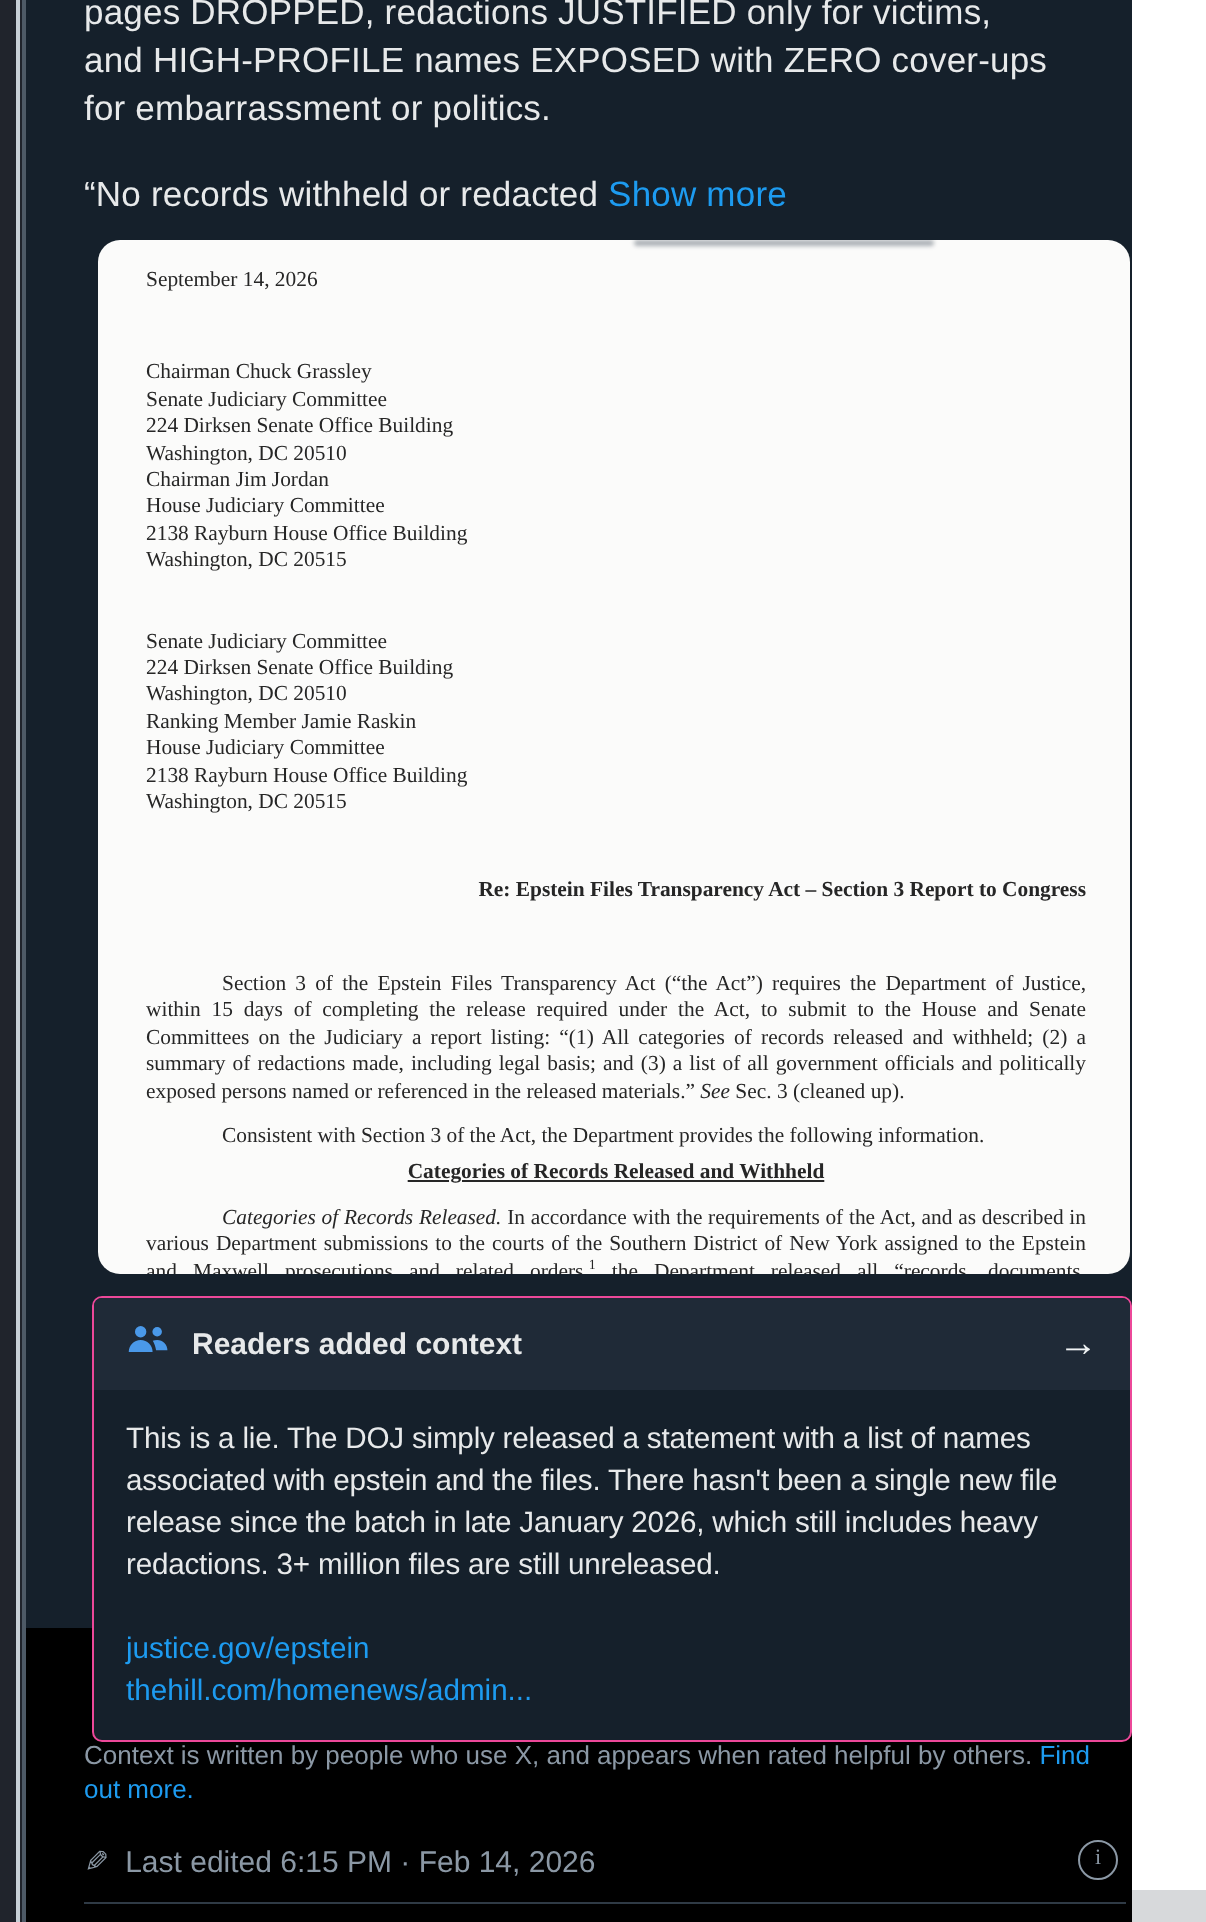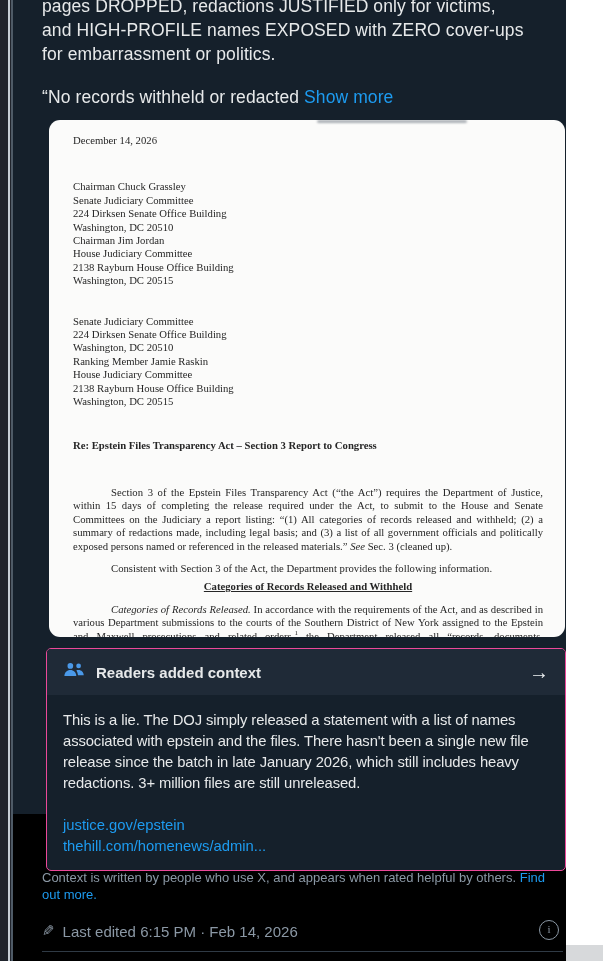--- a/index.html
+++ b/index.html
@@ -32,21 +32,21 @@
          border-radius:11px; overflow:hidden; color:#262626;
          font-family:"Liberation Serif", serif; font-size:10.7px; line-height:13.4px; }
   .doc-smudge { position:absolute; left:268px; top:0px; width:150px; height:3px;
                 background:#5a6470; opacity:.5; filter:blur(1px); border-radius:2px; }
   .doc-inner { padding:14px 22px 0 24px; }
   .doc-date { margin-bottom:33px; }
   .addr-row { display:flex;flex-direction:column; }
   .addr-col-l { width:250px; }
   .addr-col-r { width:220px; }
   .addr-row + .addr-row { margin-top:27px; }
-  .re-line { margin-top:30px; font-weight:bold; }
+  .re-line { margin-top:30px; font-weight:bold;text-align:right; }
   .doc-para { margin-top:9px; text-align:justify; text-indent:38px; }
   .doc-para.first { margin-top:34px; }
   .doc-heading { margin-top:5px; text-align:center; font-weight:bold; text-decoration:underline; }
   .ital { font-style:italic; }
   .sup { vertical-align:super; font-size:7px; line-height:0; }
 
   
   .note { position:absolute; left:33px; top:648px; width:520px; height:223px;
           border:1px solid #ec4899; border-radius:5px; background:#15202b; overflow:hidden; }
   .note-header { height:46px; background:#1f2a37; display:flex; align-items:center; padding:0 16px; }
@@ -83,21 +83,21 @@
 
     <div class="tweet-text">pages DROPPED, redactions JUSTIFIED only for victims,
 and HIGH-PROFILE names EXPOSED with ZERO cover-ups
 for embarrassment or politics.</div>
 
     <div class="tweet-quote"><span>“No records withheld or redacted </span><a class="show-more">Show more</a></div>
 
     <div class="doc">
       <div class="doc-smudge"></div>
       <div class="doc-inner">
-        <div class="doc-date">December 14, 2026</div>
+        <div class="doc-date">September 14, 2026</div>
 
         <div class="addr-row">
           <div class="addr-col-l">
             <div>Chairman Chuck Grassley</div>
             <div>Senate Judiciary Committee</div>
             <div>224 Dirksen Senate Office Building</div>
             <div>Washington, DC 20510</div>
           </div>
           <div class="addr-col-r">
             <div>Chairman Jim Jordan</div>

